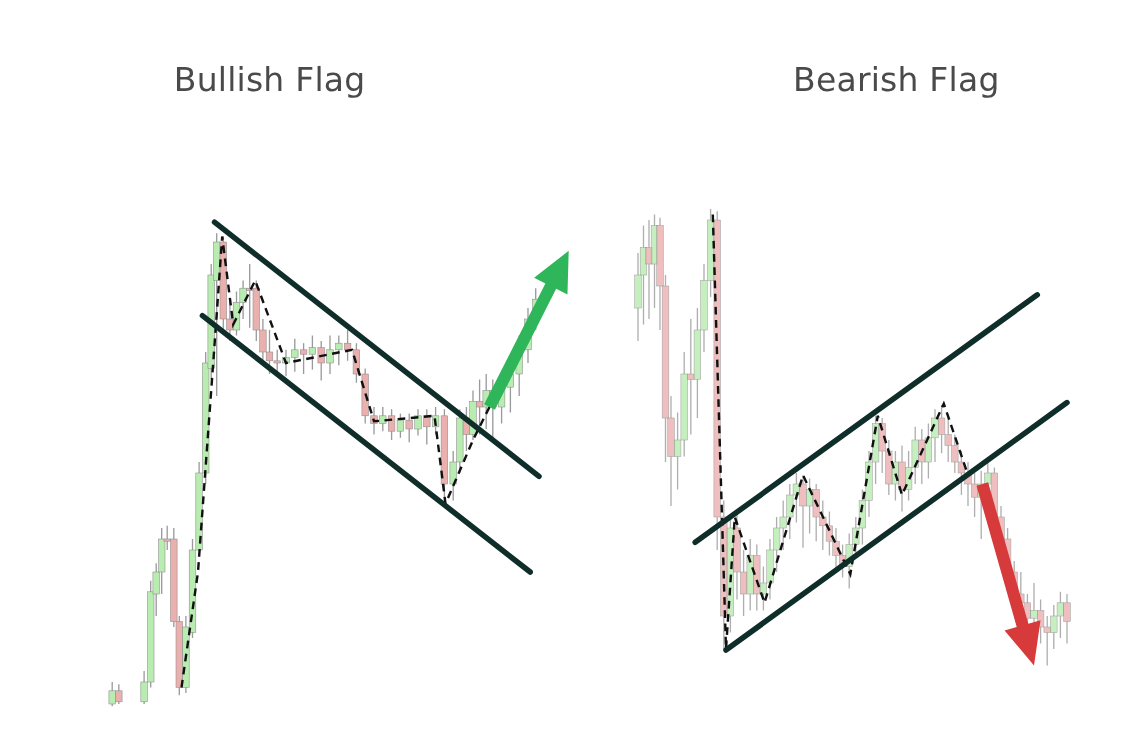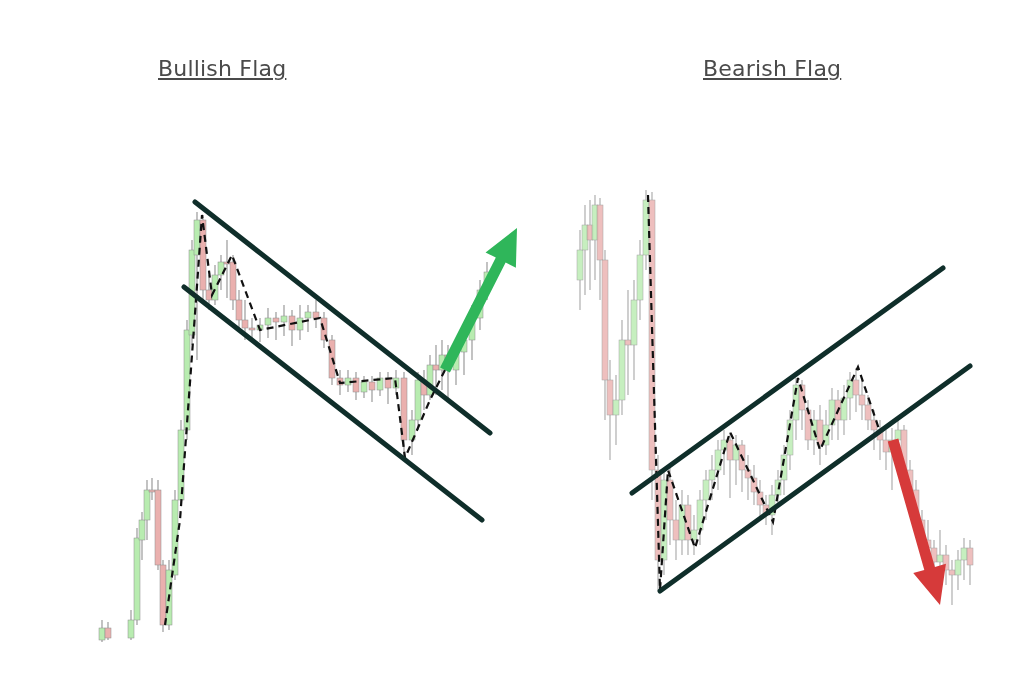--- a/index.html
+++ b/index.html
@@ -1,19 +1,19 @@
 <!DOCTYPE html>
 <html><head>
 <meta charset="utf-8">
 <style>
   html, body { margin: 0; padding: 0; background: #ffffff; }
   body { width: 1024px; height: 683px; overflow: hidden; position: relative; font-family: "Liberation Sans", sans-serif; }
-  .title { position: absolute; font-size: 22px; color: #4a4a4a; letter-spacing: 0.2px; font-family: "DejaVu Sans", sans-serif; font-weight: normal; text-decoration: underline; }
+  .title { position: absolute; font-size: 30px; color: #4a4a4a; letter-spacing: 0.2px; font-family: "DejaVu Sans", sans-serif; font-weight: normal; }
   #title-left { left: 158px; top: 56px; }
-  #title-right { left: 703px; top: 56px; }
+  #title-right { left: 721px; top: 56px; }
   svg { position: absolute; left: 0; top: 0; }
 </style>
 </head>
 <body>
 
 <div id="title-left" class="title">Bullish Flag</div>
 <div id="title-right" class="title">Bearish Flag</div>
 
 <svg width="1024" height="683" viewBox="0 0 1024 683">
   <g id="left-candles">

